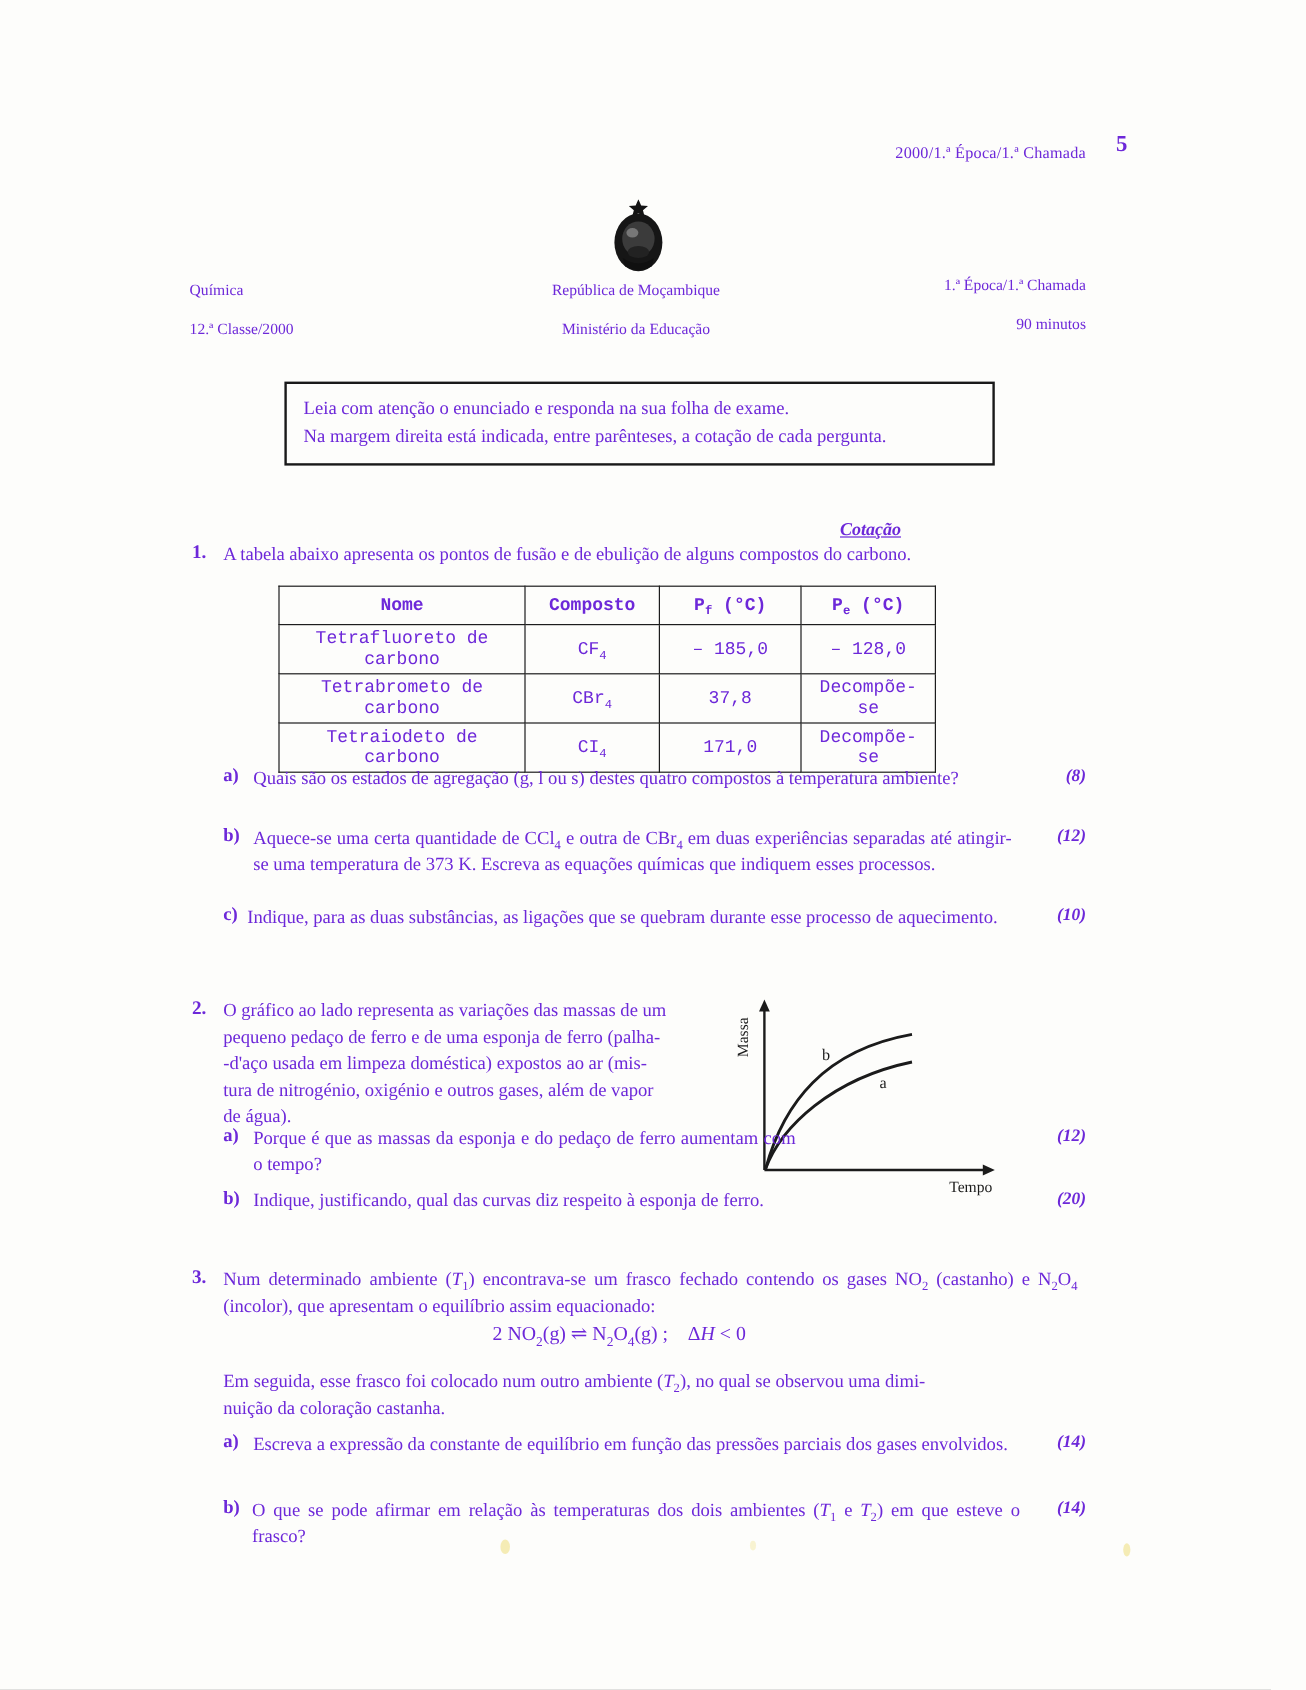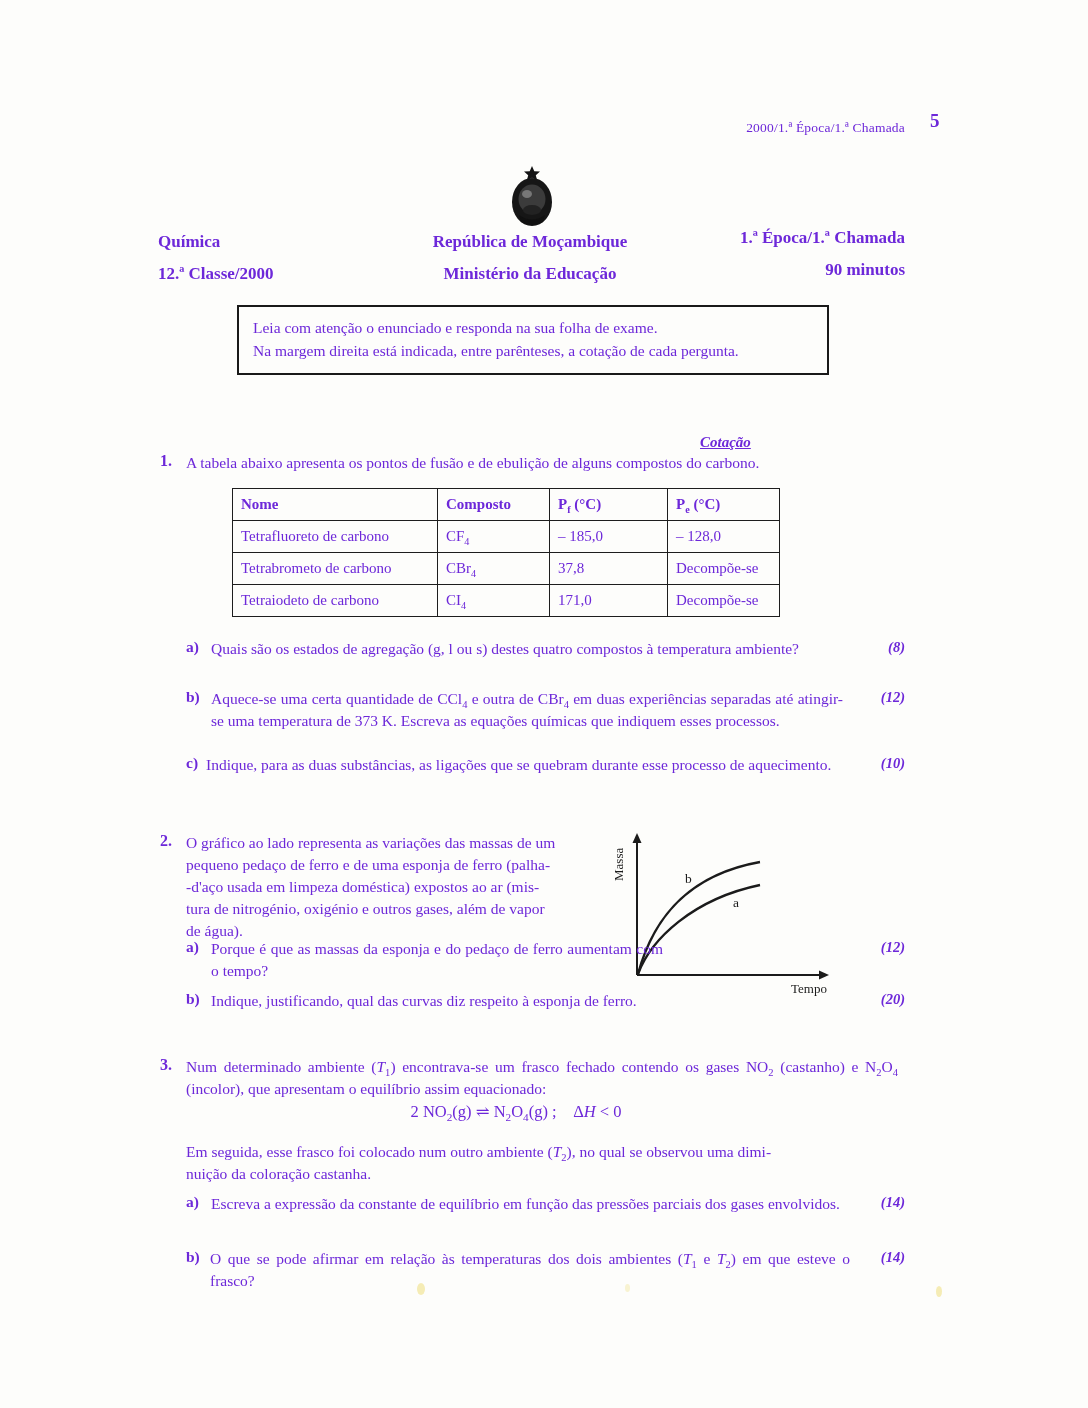--- a/index.html
+++ b/index.html
@@ -13,27 +13,27 @@
 
   
   .scan-edition { position:absolute; top:120px; left:600px; width:305px;
     text-align:right; font-size:13.5px; letter-spacing:.2px; }
   .scan-pageno  { position:absolute; top:110px; left:930px; font-size:19px; font-weight:bold; }
 
   
   .emblem { position:absolute; top:166px; left:505px; }
 
   
-  .tb { position:absolute; font-size:17px; font-weight:bold; line-height:32px; }
+  .tb { position:absolute; font-size:13px; font-weight:normal; line-height:32px; }
   .tb-left   { top:226px; left:158px; }
   .tb-center { top:226px; left:370px; width:320px; text-align:center; }
   .tb-right  { top:222px; left:690px; width:215px; text-align:right; }
 
   
-  .notice { position:absolute; top:305px; left:237px; width:592px;
+  .notice { position:absolute; top:318px; left:237px; width:592px;
     border:2px solid #191919; padding:9px 14px 11px 14px;
     font-size:15.5px; line-height:23px; }
 
   
   .cotacao { position:absolute; top:434px; left:700px; width:205px; 
     font-weight:bold; font-style:italic; font-size:15px; text-decoration:underline; }
 
   
   .qnum { position:absolute; left:0; top:0; font-weight:bold; font-size:16px; }
   .qtext { margin-left:26px; font-size:15.5px; line-height:22px; text-align:justify; }
@@ -42,22 +42,22 @@
   .items { position:absolute; }
   .item  { position:absolute; left:0; right:0; }
   .item .lbl { position:absolute; left:0; top:0; font-weight:bold; font-size:15.5px; }
   .item .txt { margin-left:25px; font-size:15.5px; line-height:22px; text-align:justify; }
   .item .score { position:absolute; right:0; top:1px; font-size:14.5px;
     font-style:italic; font-weight:bold; }
 
   
   .ctable { position:absolute; top:488px; left:232px; border-collapse:collapse;
     font-size:15px; }
-  .ctable th, .ctable td { border:1.5px solid #1d1d1d; text-align:left;
-    padding:3px 8px; height:32px; }
+  .ctable th, .ctable td { border:1.5px solid #1d1d1d; text-align:center;
+    padding:3px 8px; height:32px;font-family:Liberation Mono, monospace; }
   .ctable th { font-weight:bold; }
   .ctable .c-nome { width:205px; }
   .ctable .c-comp { width:112px; }
   .ctable .c-pf   { width:118px; }
   .ctable .c-pe   { width:112px; }
 
   
   .graph { position:absolute; top:823px; left:613px; }
   .graph text { font-family:"Liberation Serif","DejaVu Serif",serif; fill:#1b1b1b; }
 

